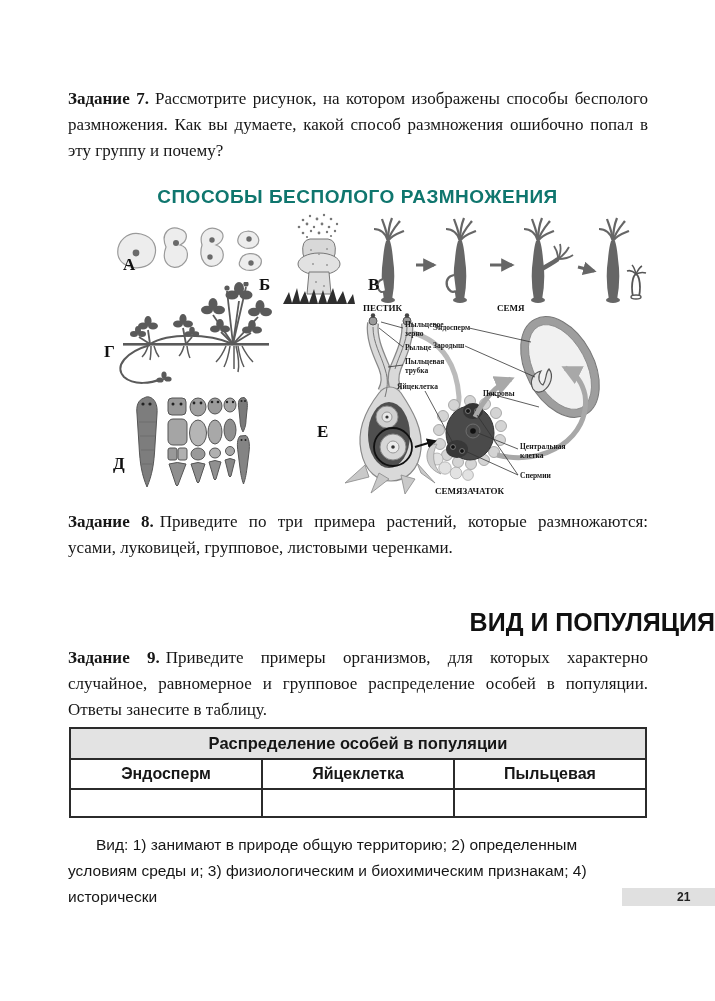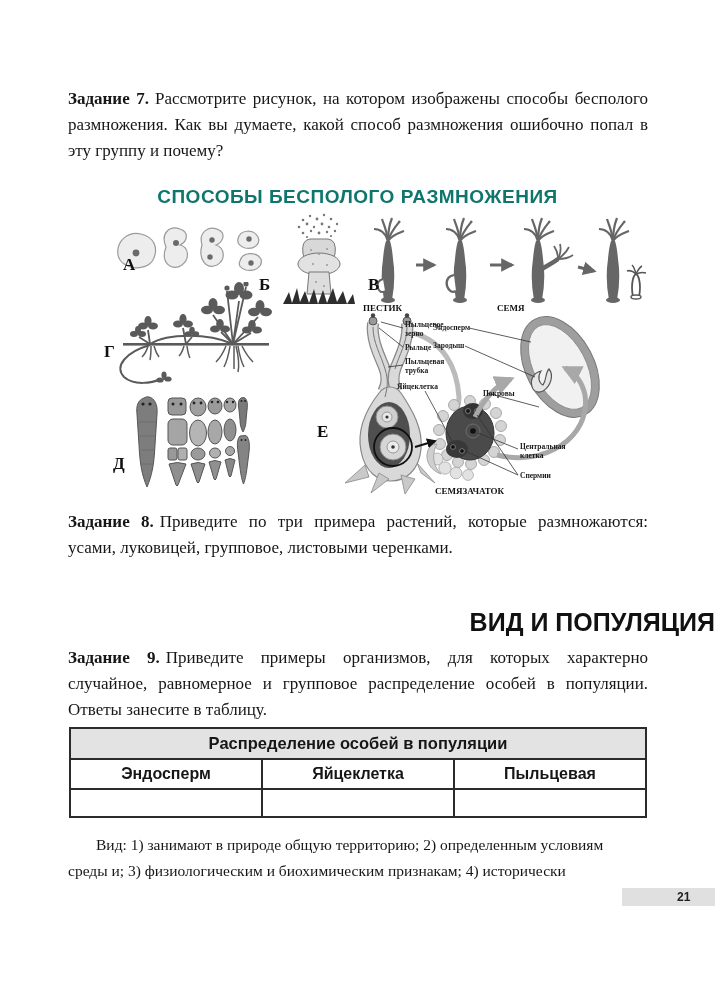--- a/index.html
+++ b/index.html
@@ -15,21 +15,21 @@
   .section-title{margin-top:44px;text-align:right;font-family:"Liberation Sans",sans-serif;
                  font-weight:bold;font-size:25px;line-height:34px;color:#111;}
   .mt12{margin-top:12px;} .mt6{margin-top:6px;} .mt16{margin-top:16px;}
   table.dist{border-collapse:collapse;margin:4px 0 0 69px;width:578px;
              font-family:"Liberation Sans",sans-serif;table-layout:fixed;}
   table.dist td{border:2px solid #2b2b2b;text-align:center;vertical-align:middle;}
   td.t-title{background:#e3e3e3;font-weight:bold;font-size:16.5px;height:27px;}
   td.t-col{font-weight:bold;font-size:16px;height:26px;background:#fff;}
   td.t-empty{height:24px;background:#fff;}
   .sans-para{width:575px;margin:14px 72px 0 68px;text-align:left;
-             font-family:Liberation Serif, serif;font-size:15.5px;line-height:26px;}
+             font-family:Liberation Sans, sans-serif;font-size:15.5px;line-height:26px;}
   .sans-para .lead-indent{display:inline-block;width:28px;}
   .page-num-bar{position:absolute;top:888px;left:622px;width:93px;height:18px;background:#e0e0e0;
                 font-family:"Liberation Sans",sans-serif;font-weight:bold;font-size:12px;
                 line-height:18px;color:#222;padding-left:28px;}
   .page-num-bar span{margin-left:27px;}
   .dlabel{font-family:"Liberation Serif",serif;font-weight:bold;font-size:7.5px;fill:#1a1a1a;}
   .dlabel-caps{font-family:"Liberation Serif",serif;font-weight:bold;font-size:9px;fill:#111;}
   .ptr{stroke:#333;stroke-width:.8;fill:none;}
 </style>
 </head>

